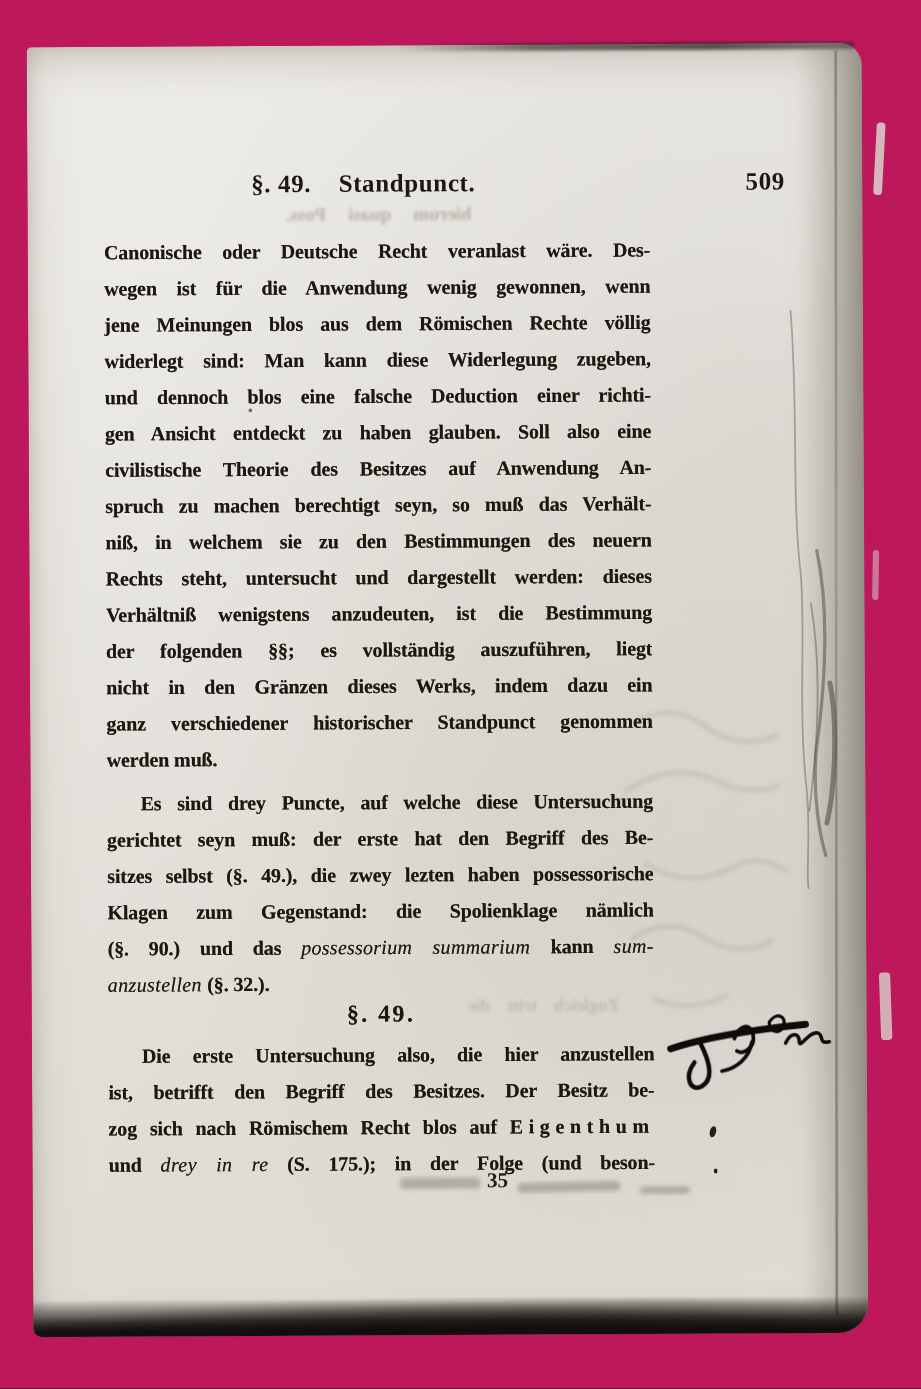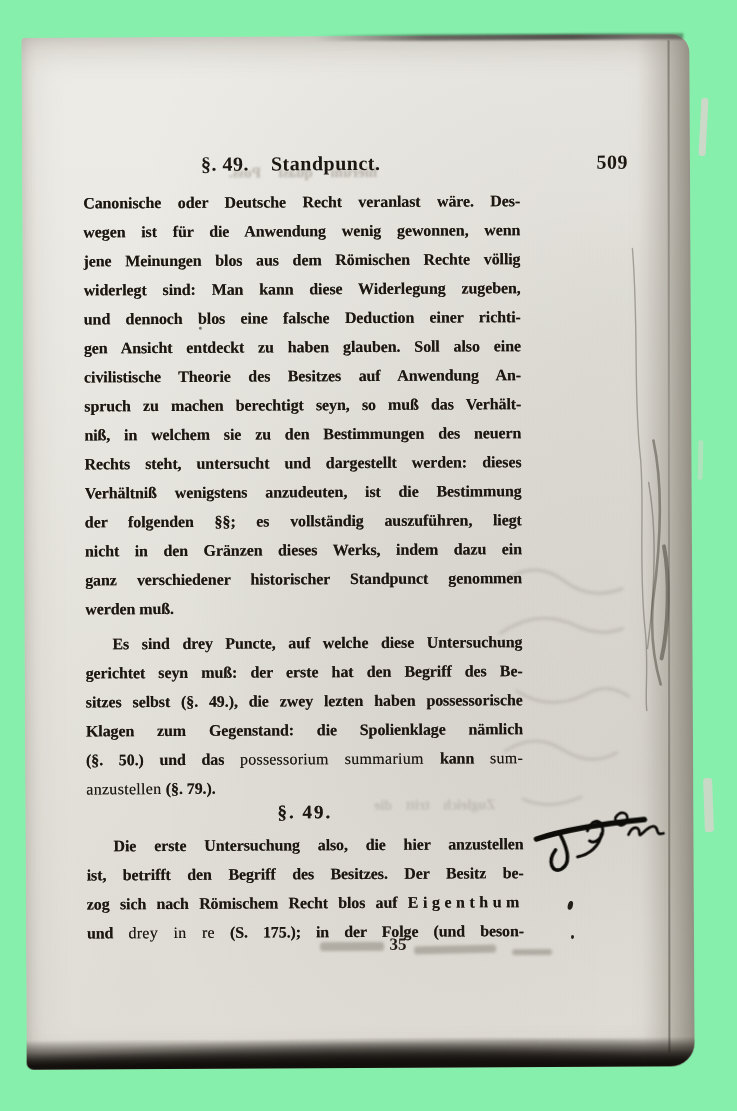--- a/index.html
+++ b/index.html
@@ -1,18 +1,18 @@
 <!DOCTYPE html>
 <html><head>
 <meta charset="utf-8">
 <style>
   html,body{margin:0;padding:0;background:#000;}
   body{width:737px;height:1111px;overflow:hidden;position:relative;
        font-family:"Liberation Serif","DejaVu Serif",serif;}
-  .stage{position:absolute;inset:0;background:#86efac;}
+  .stage{position:absolute;inset:0;background:#be185d;}
 
   
   .paper{
     position:absolute;left:24px;top:36px;width:668px;height:1032px;
     background:
       radial-gradient(ellipse at 88% 28%, rgba(120,114,102,0.10), transparent 58%),
       radial-gradient(ellipse at 92% 72%, rgba(112,106,94,0.13), transparent 55%),
       radial-gradient(ellipse at 15% 92%, rgba(120,114,102,0.08), transparent 60%),
       radial-gradient(ellipse at 55% 60%, rgba(130,124,112,0.05), transparent 70%),
       linear-gradient(#edebe6,#e7e5de);
@@ -36,31 +36,31 @@
       radial-gradient(ellipse at 60% 100%, rgba(20,16,12,0.9), transparent 75%),
       radial-gradient(ellipse at 90% 100%, rgba(15,12,9,0.8), transparent 70%),
       linear-gradient(to bottom, transparent, rgba(60,52,44,0.35) 45%, rgba(18,15,12,0.95) 88%);
     filter:blur(0.6px);}
 
   
   .textcol{position:absolute;left:61px;width:437px;color:#1c1711;}
   .header-row{top:100px;display:flex;align-items:baseline;font-size:20px;font-weight:700;
     letter-spacing:0.5px;padding-left:118px;}
   .header-row .gap{width:22px;}
-  .header-row .pagenum{margin-left:auto;padding-right:10px;margin-top:16px;}
+  .header-row .pagenum{margin-left:auto;padding-right:10px;}
   .para{font-size:16px;font-weight:700;line-height:29px;letter-spacing:-0.1px;
     text-shadow:0 0 0.5px rgba(25,18,10,0.65);}
   .line{height:29px;overflow:hidden;text-align:justify;text-align-last:justify;}
   .line.noju{text-align-last:left;}
   .line.indent{text-indent:27px;}
   .p1{top:151px;} .p2{top:592px;} .p3{top:794px;}
   .sec-head{top:765px;text-align:center;font-size:19px;font-weight:700;
     color:#1c1711;text-shadow:0 0 0.5px rgba(25,18,10,0.6);letter-spacing:2px;}
-  .lat{font-weight:500;letter-spacing:0.2px;}
-  .ital{font-weight:500;letter-spacing:0.3px;}
+  .lat{font-weight:500;letter-spacing:0.2px;font-style:italic;}
+  .ital{font-style:italic;font-weight:500;letter-spacing:0.3px;}
   .sp{letter-spacing:4.5px;}
   .signature{position:absolute;left:340px;top:899px;width:64px;text-align:center;
     font-size:17px;font-weight:700;color:#241d15;}
 
   
   .ghost-line{position:absolute;color:#8d887d;font-weight:700;transform:scaleX(-1);
     filter:blur(1.1px);pointer-events:none;}
   .ghost-a{left:66px;top:128px;width:430px;font-size:15px;opacity:0.55;text-align:center;word-spacing:14px;}
   .ghost-b{left:70px;top:762px;width:400px;font-size:14px;opacity:0.35;text-align:left;word-spacing:10px;}
   .smudge{position:absolute;background:rgba(95,88,76,0.35);filter:blur(1.6px);border-radius:3px;}
@@ -140,24 +140,24 @@
       <div class="line">ganz verschiedener historischer Standpunct genommen</div>
       <div class="line noju">werden muß.</div>
     </div>
 
     <div class="textcol para p2">
       <div class="line indent">Es sind drey Puncte, auf welche diese Untersuchung</div>
       <div class="line">gerichtet seyn muß: der erste hat den Begriff des Be-</div>
       <div class="line">sitzes selbst (§. 49.), die zwey lezten haben possessorische</div>
       <div class="line">Klagen zum Gegenstand: die Spolienklage nämlich</div>
       <div class="line">
-        <span>(§. 50.) und das </span><span class="lat">possessorium </span><span class="ital">summarium </span><span>kann </span><span class="ital">sum-</span>
+        <span>(§. 90.) und das </span><span class="lat">possessorium </span><span class="ital">summarium </span><span>kann </span><span class="ital">sum-</span>
       </div>
       <div class="line noju">
-        <span class="ital">anzustellen </span><span>(§. 79.).</span>
+        <span class="ital">anzustellen </span><span>(§. 32.).</span>
       </div>
     </div>
 
     <div class="textcol sec-head">§. 49.</div>
 
     <div class="textcol para p3">
       <div class="line indent">Die erste Untersuchung also, die hier anzustellen</div>
       <div class="line">ist, betrifft den Begriff des Besitzes. Der Besitz be-</div>
       <div class="line">
         <span>zog sich nach Römischem Recht blos auf </span><span class="sp">Eigenthum</span>

